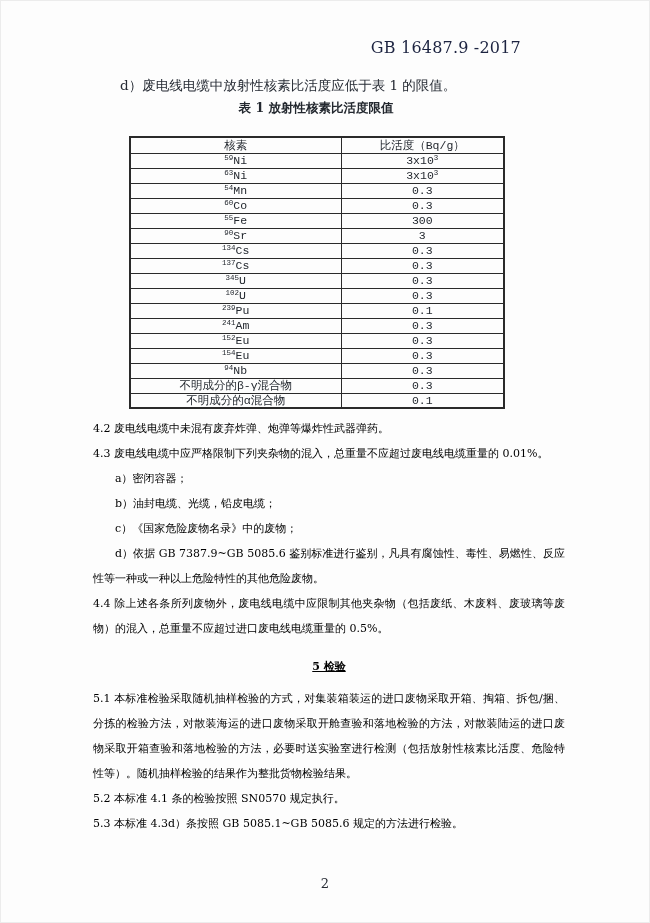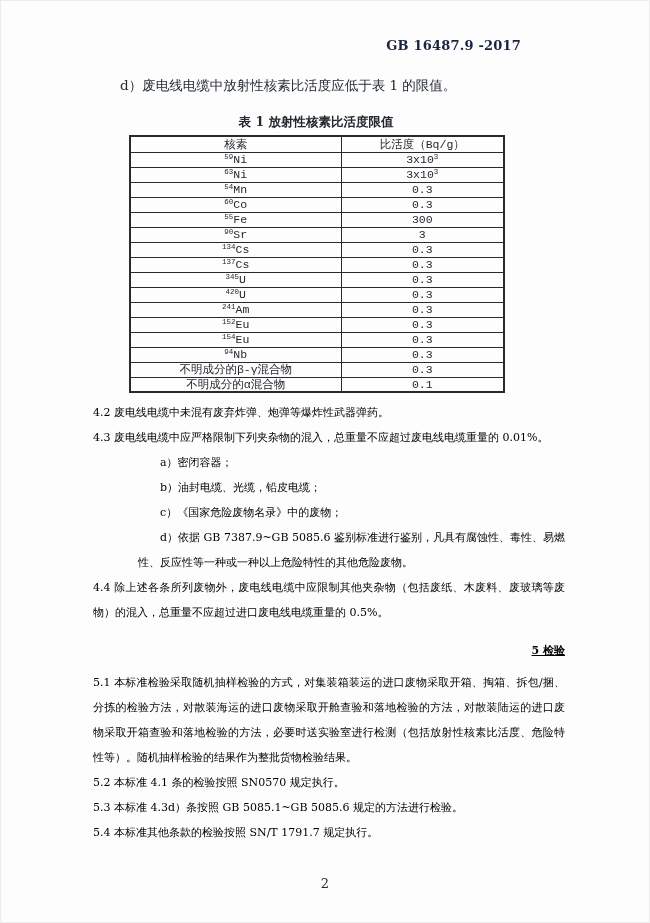--- a/index.html
+++ b/index.html
@@ -8,34 +8,34 @@
     position:relative;
     width:650px; height:923px;
     background:#fdfdfd;
     border:1px solid #ececec;
     font-family:"DejaVu Serif","Liberation Serif",serif;
     color:#262b34;
     overflow:hidden;
   }
   .header-code {
     position:absolute; top:37px; right:128px;
-    font-size:13px; font-weight:bold; color:#1c2340;
+    font-size:16px; font-weight:normal; color:#1c2340;
     letter-spacing:0.2px;
   }
   .content {
     position:absolute; top:74px; left:92px; width:472px;
   }
   .intro-item {
     font-size:13.5px; line-height:20px;
-    text-indent:2em; margin-bottom:19px;
+    text-indent:2em; margin-bottom:5px;
   }
   .table-title {
     width:374px; margin-left:36px;
     text-align:center; font-weight:bold;
-    font-size:12.5px; line-height:16px; margin-bottom:5px;
+    font-size:12.5px; line-height:16px; margin-bottom:20px;
     color:#23282f;
   }
   table.limits {
     width:374px; margin-left:36px;
     border-collapse:collapse;
     border:2px solid #2a2a2a;
     table-layout:fixed;
   }
   table.limits th, table.limits td {
     border:1px solid #2a2a2a;
@@ -48,23 +48,23 @@
   }
   table.limits th { height:16px; }
   table.limits col.c1 { width:211px; }
   table.limits col.c2 { width:163px; }
   table.limits sup { font-size:7.5px; line-height:0; vertical-align:4px;text-align:right; }
   .clauses { margin-top:7px; }
   .clauses p {
     font-size:11px; line-height:25px;
     text-align:justify; color:#000000;
   }
-  .clauses p.item, .clauses p.item-wrap { text-indent:2em;margin-left:45px; }
+  .clauses p.item, .clauses p.item-wrap { text-indent:2em; }
   .clauses p.heading {
-    font-weight:bold; text-align:right;
+    font-weight:bold; text-align:center;
     margin-top:13px; margin-bottom:7px;text-decoration:underline;
   }
   .page-number {
     position:absolute; bottom:31px; left:0; width:100%;
     text-align:center; font-size:13px; color:#262b34;
   }
 </style>
 </head>
 <body>
 
@@ -120,22 +120,26 @@
           </tr>
           <tr>
             <td><sup>137</sup>Cs</td>
             <td>0.3</td>
           </tr>
           <tr>
             <td><sup>345</sup>U</td>
             <td>0.3</td>
           </tr>
           <tr>
-            <td><sup>420</sup>U</td>
+            <td><sup>102</sup>U</td>
             <td>0.3</td>
+          </tr>
+          <tr>
+            <td><sup>239</sup>Pu</td>
+            <td>0.1</td>
           </tr>
           <tr>
             <td><sup>241</sup>Am</td>
             <td>0.3</td>
           </tr>
           <tr>
             <td><sup>152</sup>Eu</td>
             <td>0.3</td>
           </tr>
           <tr>
@@ -162,20 +166,19 @@
         <p class="clause">4.3 废电线电缆中应严格限制下列夹杂物的混入，总重量不应超过废电线电缆重量的 0.01%。</p>
         <p class="item">a）密闭容器；</p>
         <p class="item">b）油封电缆、光缆，铅皮电缆；</p>
         <p class="item">c）《国家危险废物名录》中的废物；</p>
         <p class="item-wrap">d）依据 GB 7387.9~GB 5085.6 鉴别标准进行鉴别，凡具有腐蚀性、毒性、易燃性、反应性等一种或一种以上危险特性的其他危险废物。</p>
         <p class="clause">4.4 除上述各条所列废物外，废电线电缆中应限制其他夹杂物（包括废纸、木废料、废玻璃等废物）的混入，总重量不应超过进口废电线电缆重量的 0.5%。</p>
         <p class="heading">5 检验</p>
         <p class="clause">5.1 本标准检验采取随机抽样检验的方式，对集装箱装运的进口废物采取开箱、掏箱、拆包/捆、分拣的检验方法，对散装海运的进口废物采取开舱查验和落地检验的方法，对散装陆运的进口废物采取开箱查验和落地检验的方法，必要时送实验室进行检测（包括放射性核素比活度、危险特性等）。随机抽样检验的结果作为整批货物检验结果。</p>
         <p class="clause">5.2 本标准 4.1 条的检验按照 SN0570 规定执行。</p>
         <p class="clause">5.3 本标准 4.3d）条按照 GB 5085.1~GB 5085.6 规定的方法进行检验。</p>
-        <p class="clause">5.4 本标准其他条款的检验按照 SN/T 1791.7 规定执行。</p>
       </div>
 
   </div>
 
   <div class="page-number">2</div>
 
 </div>
 
 </body></html>

